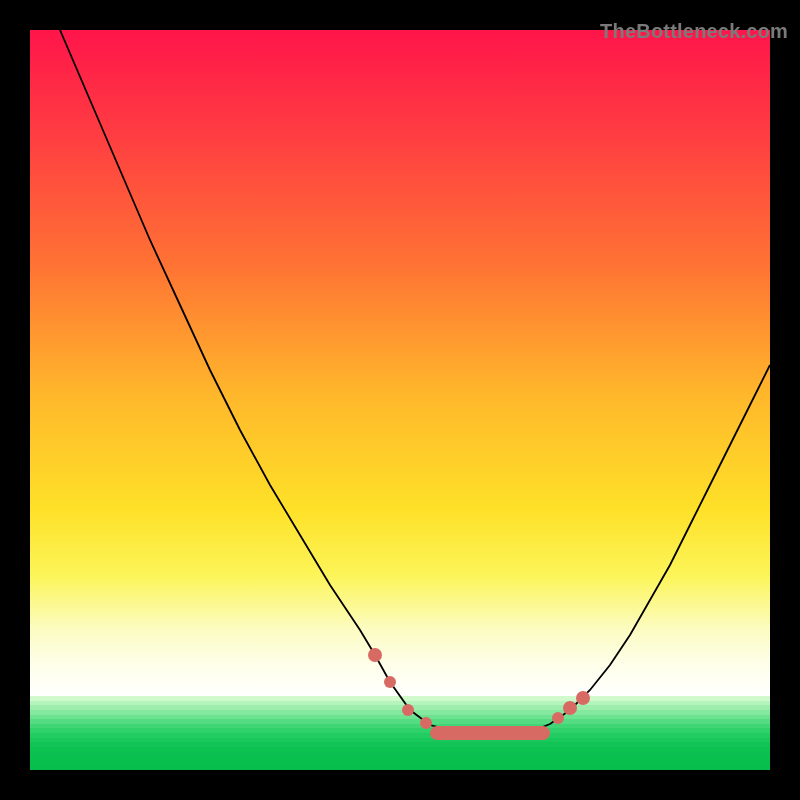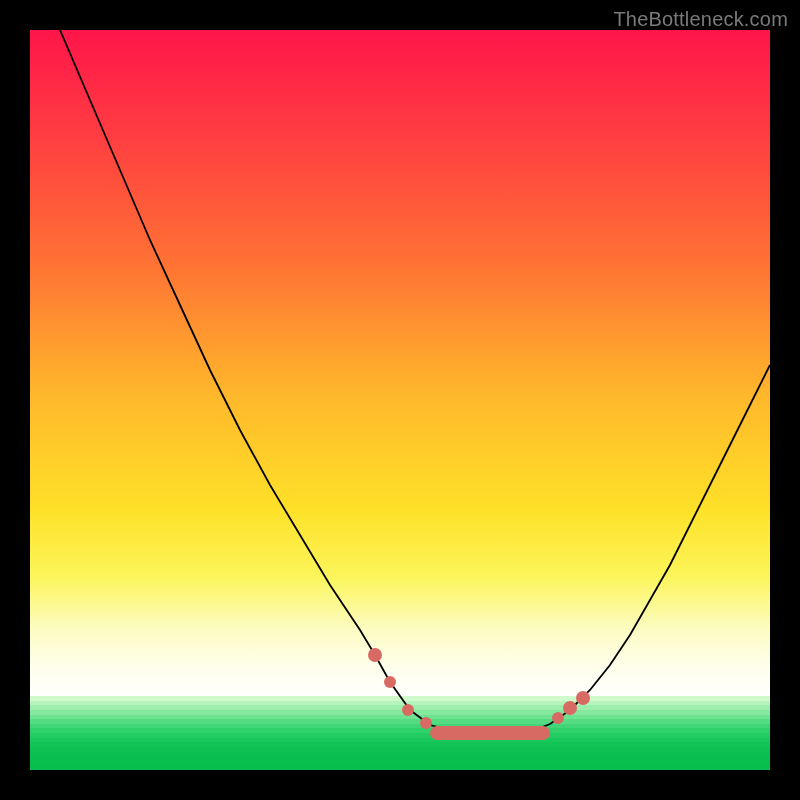--- a/index.html
+++ b/index.html
@@ -41,25 +41,25 @@
     bottom: 0;
     width: 100%;
     height: 10%;
   }
   .green-strip > div {
     height: 6.25%;
     width: 100%;
   }
   .watermark {
     position: absolute;
-    top: 8px;
+    top: 20px;
     right: 12px;
     color: #7a7a7a;
     font-size: 20px;
-    font-weight: 400;
+    font-weight: 700;
     letter-spacing: 0.2px;
     text-align: right;
   }
   svg.curve {
     position: absolute;
     left: 0; top: 0;
     width: 100%;
     height: 100%;
   }
   .marker {

